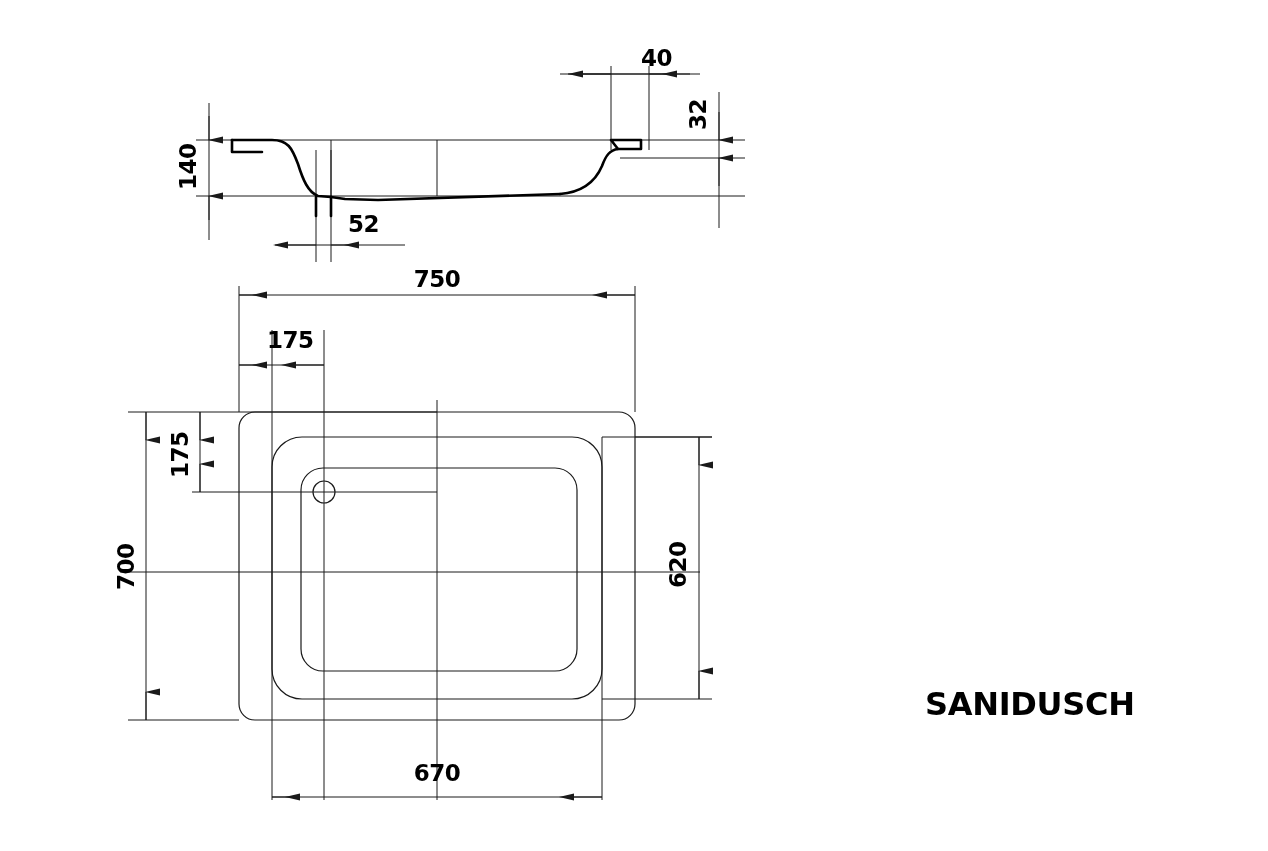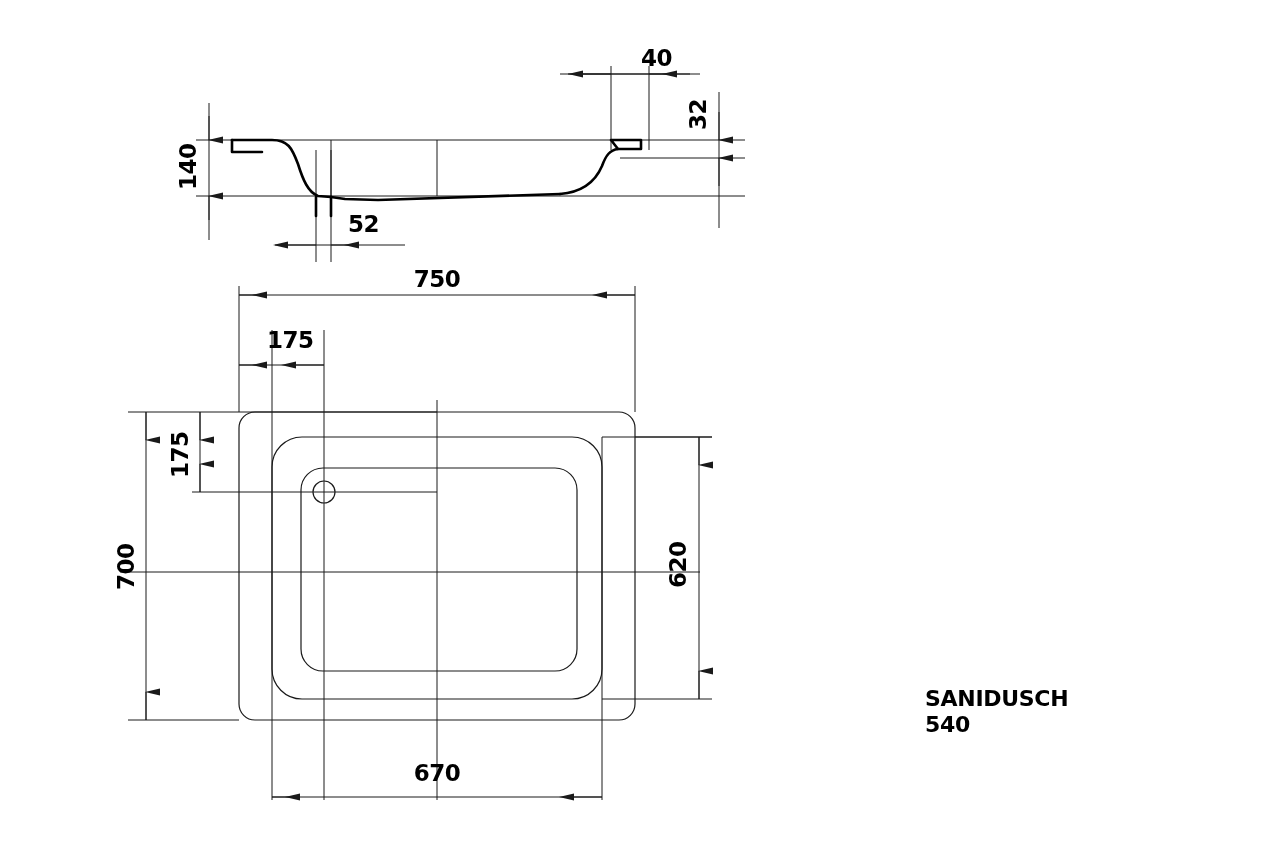--- a/index.html
+++ b/index.html
@@ -58,21 +58,21 @@
   }
   .product-block {
     position: absolute;
     left: 925px;
     top: 686px;
     width: 320px;
   }
   .product-name, .product-model {
     font-family: "DejaVu Sans", sans-serif;
     font-weight: bold;
-    font-size: 22px;
+    font-size: 32px;
     letter-spacing: -0.3px;
     color: #000000;
     line-height: 1.18;
     white-space: nowrap;
   }
 </style>
 </head>
 <body>
 
 <div id="drawing-root">
@@ -248,16 +248,15 @@
         <line class="dimline" x1="272" y1="797" x2="300" y2="797" marker-end="url(#ah-r)"></line>
         <line class="dimline" x1="602" y1="797" x2="574" y2="797" marker-end="url(#ah-l)"></line>
         <text class="dim" x="437" y="781" text-anchor="middle">670</text>
       </g>
     </g>
   </svg>
 
 
   <div class="product-block">
     <div class="product-name">SANIDUSCH</div>
-    <div class="product-model">540</div>
   </div>
 
 </div>
 
 </body></html>

